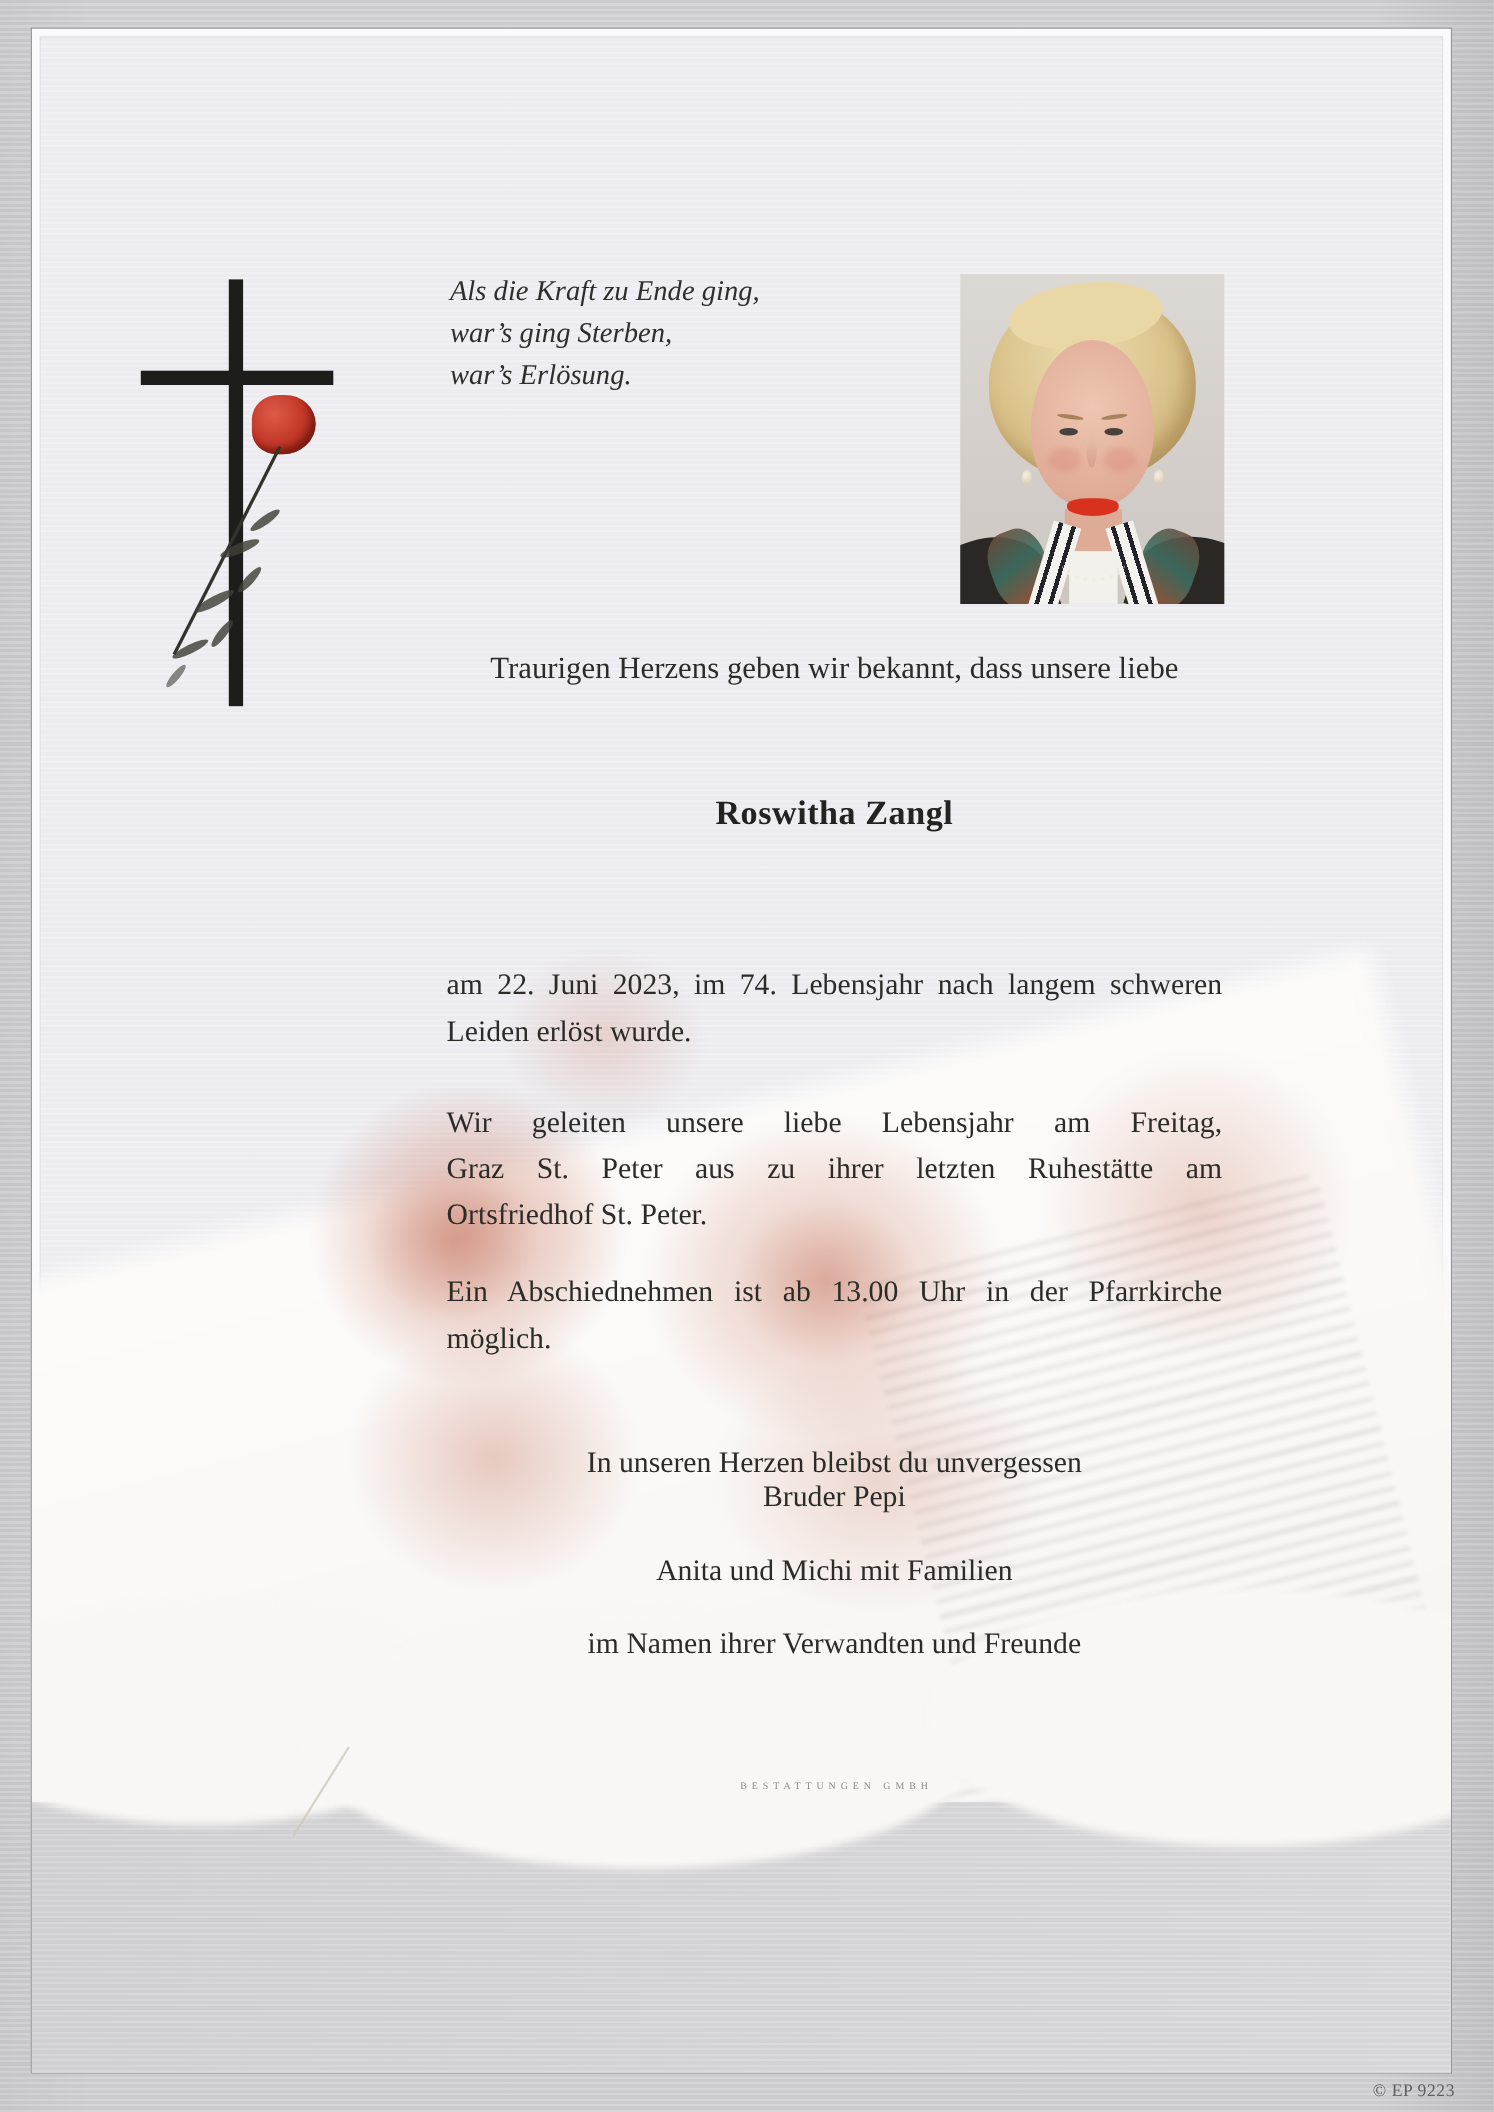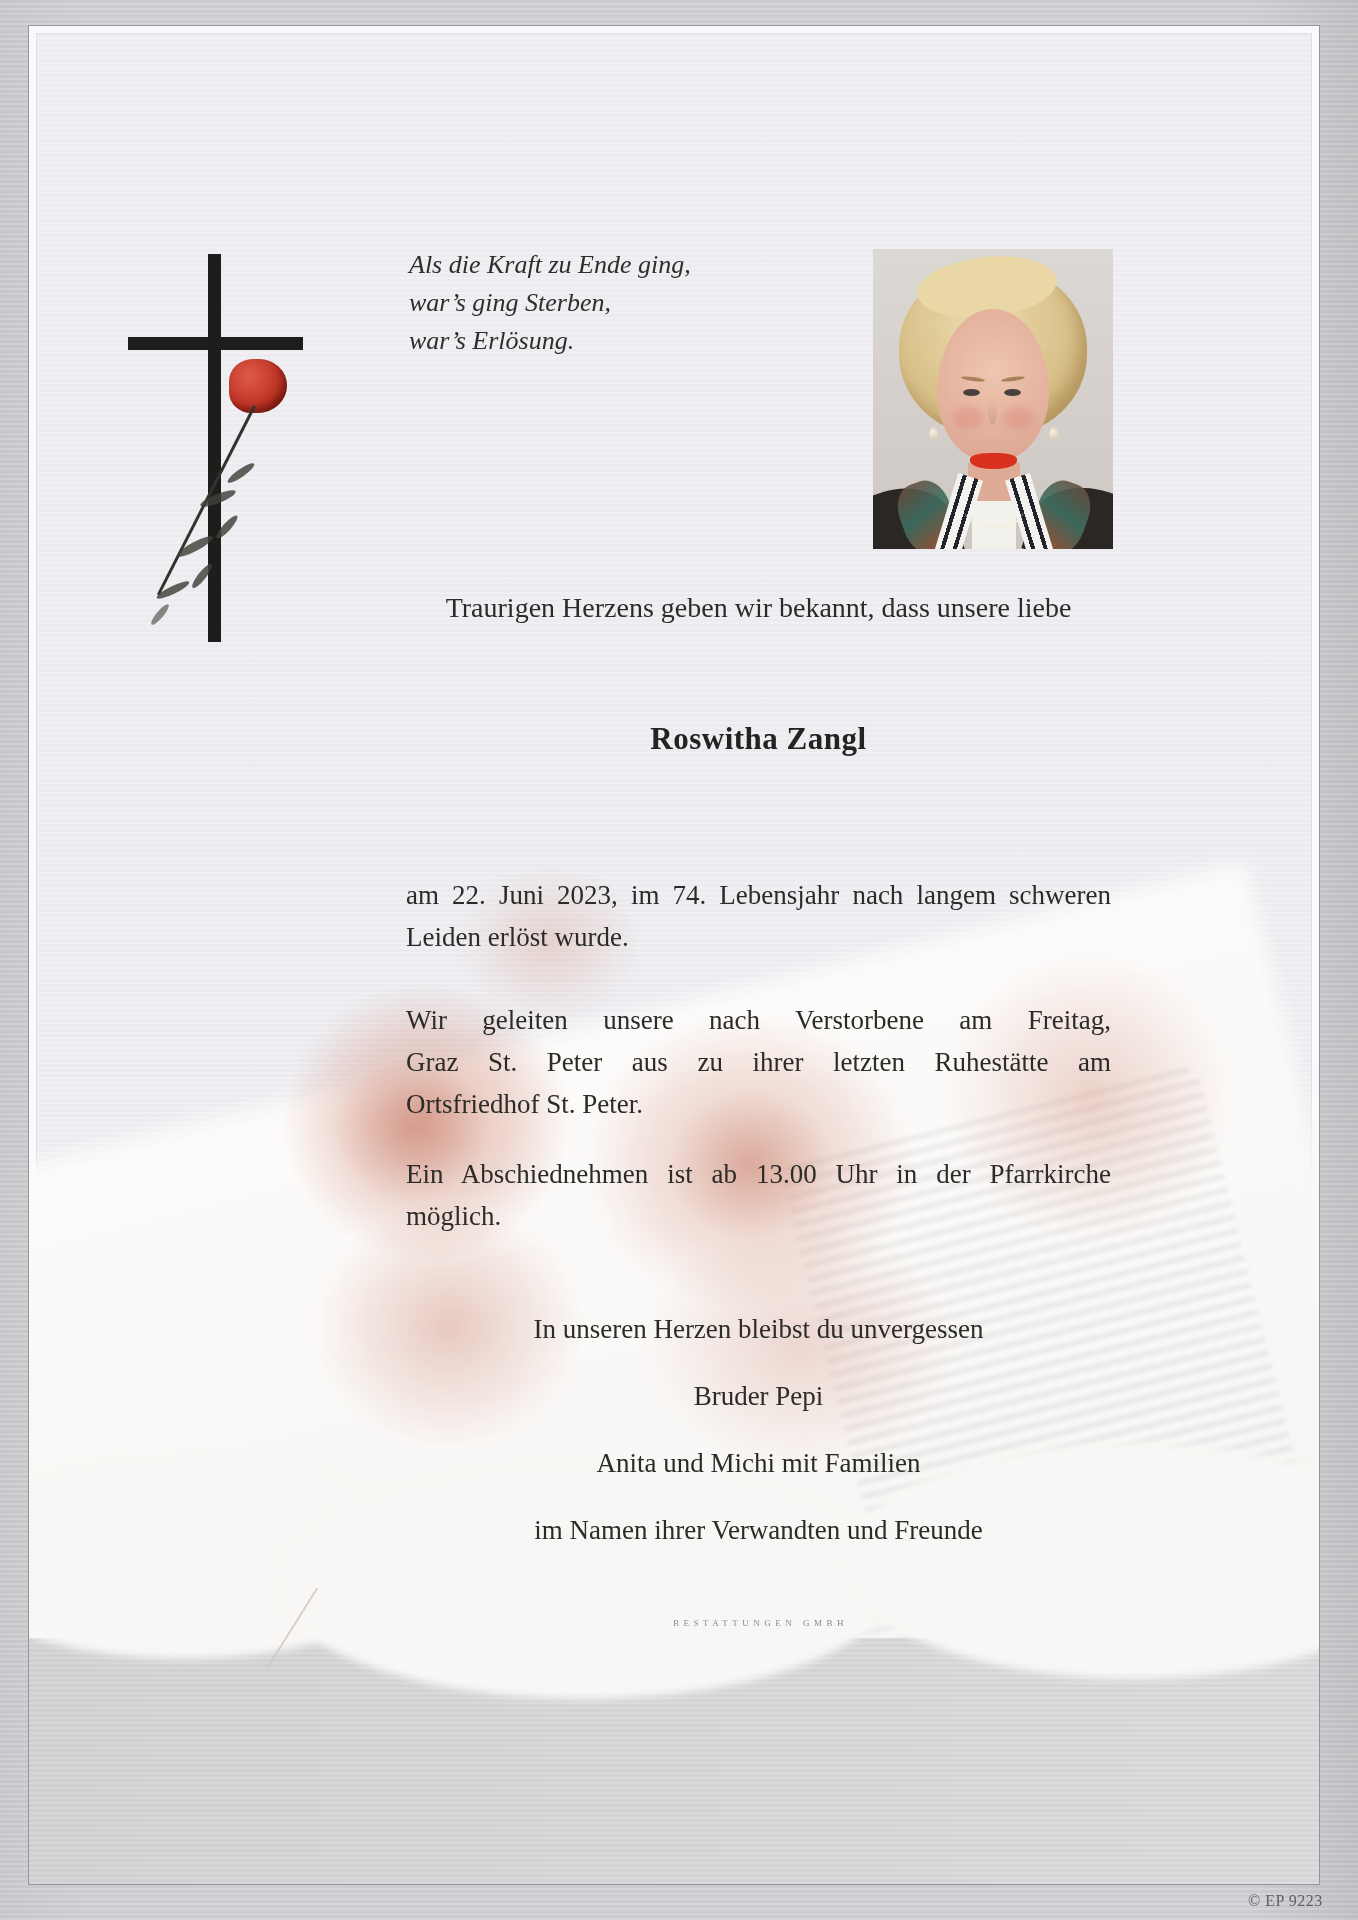--- a/index.html
+++ b/index.html
@@ -111,21 +111,21 @@
   .announce{top:566px;font-size:28px;}
   .deceased-name{top:695px;font-size:31px;font-weight:bold;letter-spacing:.5px;color:#232321;}
   .bodytext{font-size:27px;line-height:42px;}
   .para1{top:848px;}
   .para2{top:973px;}
   .para3{top:1127px;}
   .bodytext div{position:static;}
   .jl{text-align:justify;text-align-last:justify;}
   .mourners{top:1288px;font-size:27px;color:#2b2b28;}
   .mourners div{position:static;text-align:center;}
-  .mourners .mh{margin-bottom:36px;}
+  .mourners .mh{}
   .mourners .ml{margin-bottom:36px;}
   
   .logo{top:1589px;}
   .logo .lname{position:static;font-size:31px;letter-spacing:11px;color:#3f3f44;text-indent:11px;}
   .logo .lsub{position:static;font-size:9px;letter-spacing:4.5px;color:#8b8b90;margin-top:3px;text-indent:4px;}
   
   .copyright{position:absolute;left:1248px;top:1892px;font-size:16px;color:#5f5f63;letter-spacing:.5px;}
 </style>
 </head>
 <body>
@@ -196,21 +196,21 @@
     </div>
 
     <div class="tcol center announce">Traurigen Herzens geben wir bekannt, dass unsere liebe</div>
     <div class="tcol center deceased-name">Roswitha Zangl</div>
 
     <div class="tcol bodytext para1">
       <div class="jl">am 22. Juni 2023, im 74. Lebensjahr nach langem schweren</div>
       <div>Leiden erlöst wurde.</div>
     </div>
     <div class="tcol bodytext para2">
-      <div class="jl">Wir geleiten unsere nach Verstorbene am Freitag,</div>
+      <div class="jl">Wir geleiten unsere liebe Lebensjahr am Freitag,</div>
       <div class="jl">Graz St. Peter aus zu ihrer letzten Ruhestätte am</div>
       <div>Ortsfriedhof St. Peter.</div>
     </div>
     <div class="tcol bodytext para3">
       <div class="jl">Ein Abschiednehmen ist ab 13.00 Uhr in der Pfarrkirche</div>
       <div>möglich.</div>
     </div>
 
     <div class="tcol mourners">
       <div class="mh">In unseren Herzen bleibst du unvergessen</div>

